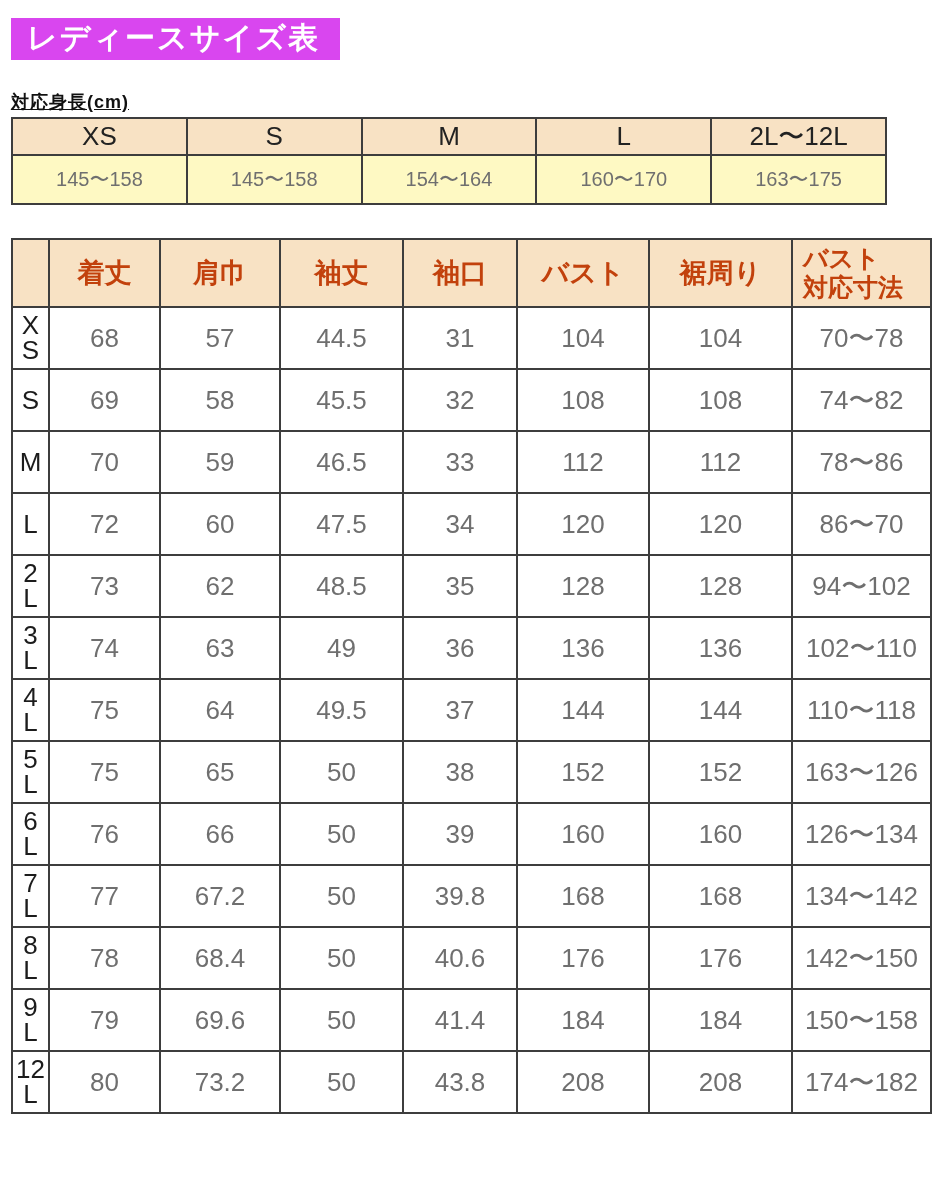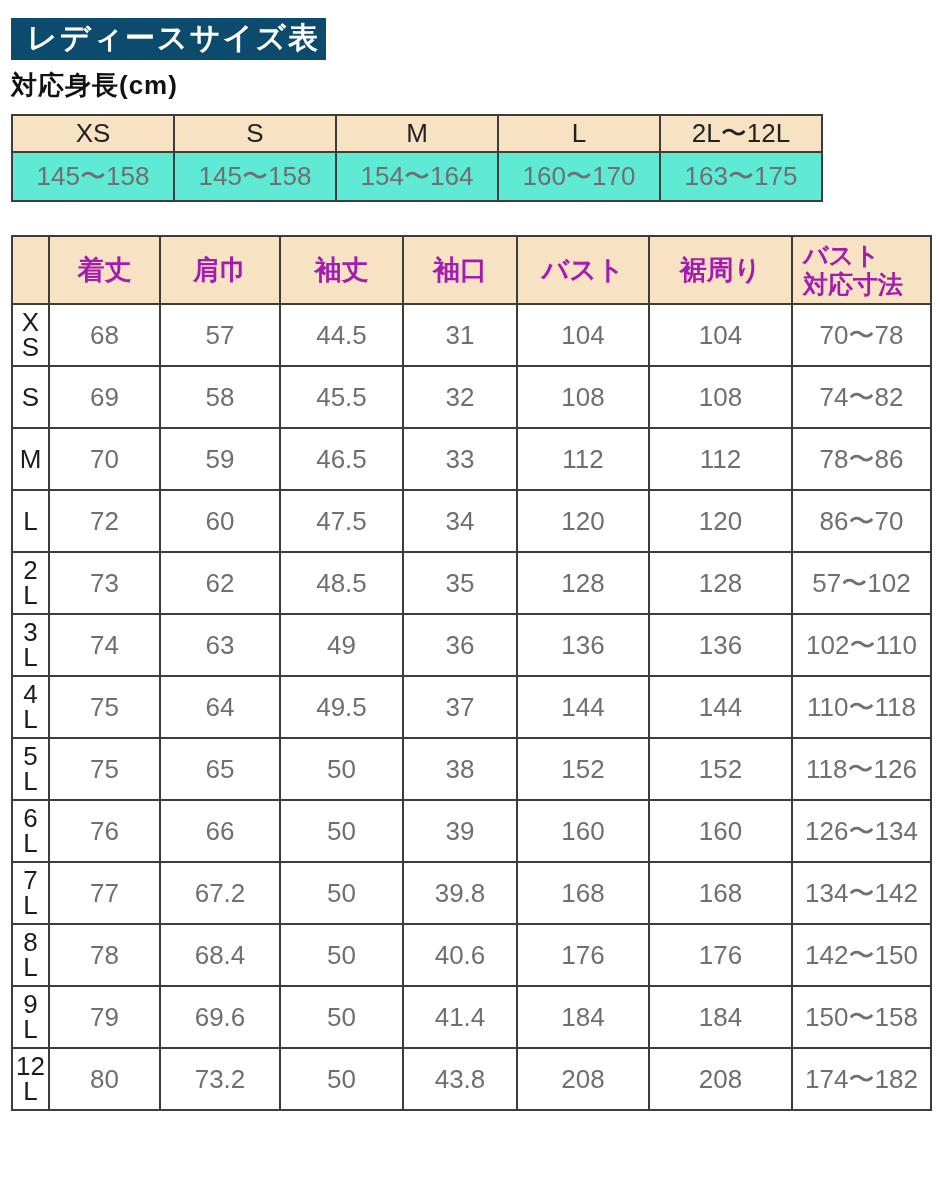--- a/index.html
+++ b/index.html
@@ -11,74 +11,75 @@
   body {
     width: 940px;
     height: 1200px;
     overflow: hidden;
   }
   .page {
     padding: 18px 8px 0 11px;
   }
   .title-bar {
     display: inline-block;
-    background: #0c4a6e;
+    background: #d946ef;
     color: #ffffff;
     font-size: 30px;
     font-weight: bold;
     line-height: 1.0;
-    padding: 5px 6px 7px 16px;
+    padding: 5px 20px 7px 16px;
     letter-spacing: 2px;
   }
   .subtitle {
-    margin-top: 8px;
-    font-size: 26px;
+    margin-top: 30px;
+    font-size: 18px;
     font-weight: bold;
     color: #111111;
     letter-spacing: 1px;
+    text-decoration: underline;
   }
   table {
     border-collapse: collapse;
     table-layout: fixed;
   }
   th, td {
     border: 2px solid #3d3d3d;
     text-align: center;
     vertical-align: middle;
     padding: 0;
   }
   
   .height-table {
-    width: 812px;
-    margin-top: 11px;
+    width: 876px;
+    margin-top: 3px;
   }
   .height-table th {
     height: 33px;
     background: #f8e2c4;
     font-size: 26px;
     font-weight: normal;
     color: #222222;
   }
   .height-table td {
     height: 47px;
-    font-size: 26px;
+    font-size: 20px;
     color: #6f6f6f;
-    background: #5eead4;
+    background: #fef9c3;
   }
   
   .size-table {
     width: 921px;
     margin-top: 33px;
   }
   .size-table thead th {
     height: 66px;
     background: #f8e2c4;
     font-size: 27px;
     font-weight: bold;
-    color: #a21caf;
+    color: #c2410c;
   }
   .size-table thead th.wrap {
     white-space: pre-line;
     text-align: left;
     padding-left: 10px;
     line-height: 1.15;
     font-size: 25px;
   }
   .size-table tbody th.rowlabel {
     background: #ffffff;
@@ -193,21 +194,21 @@
         </tr>
         <tr>
           <th class="rowlabel">2
 L</th>
           <td>73</td>
           <td>62</td>
           <td>48.5</td>
           <td>35</td>
           <td>128</td>
           <td>128</td>
-          <td>57〜102</td>
+          <td>94〜102</td>
         </tr>
         <tr>
           <th class="rowlabel">3
 L</th>
           <td>74</td>
           <td>63</td>
           <td>49</td>
           <td>36</td>
           <td>136</td>
           <td>136</td>
@@ -226,21 +227,21 @@
         </tr>
         <tr>
           <th class="rowlabel">5
 L</th>
           <td>75</td>
           <td>65</td>
           <td>50</td>
           <td>38</td>
           <td>152</td>
           <td>152</td>
-          <td>118〜126</td>
+          <td>163〜126</td>
         </tr>
         <tr>
           <th class="rowlabel">6
 L</th>
           <td>76</td>
           <td>66</td>
           <td>50</td>
           <td>39</td>
           <td>160</td>
           <td>160</td>

